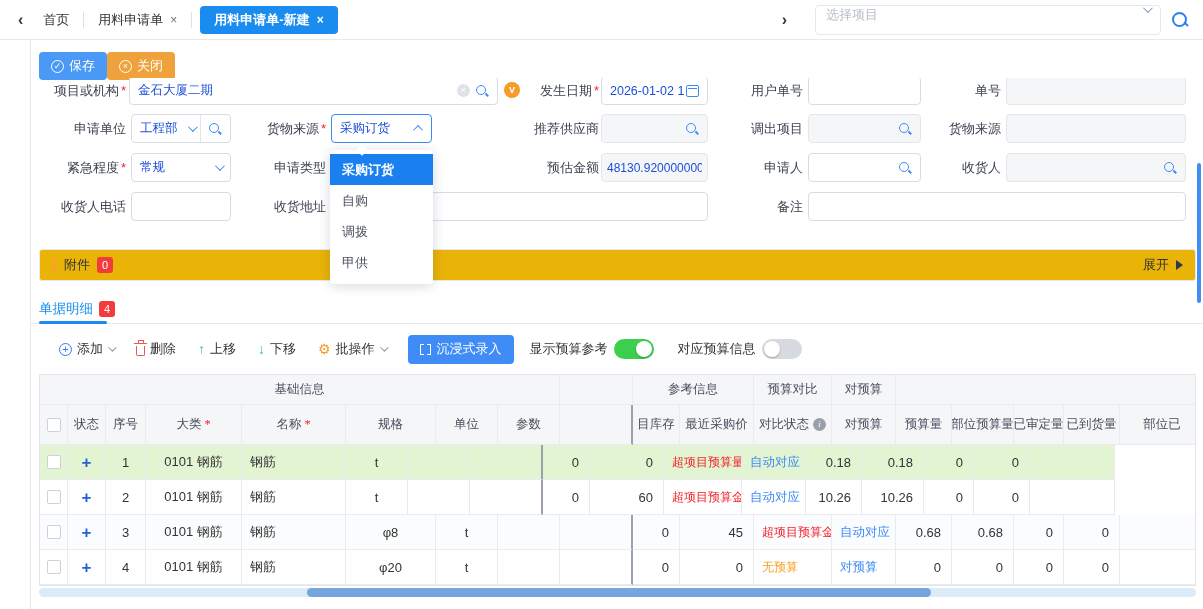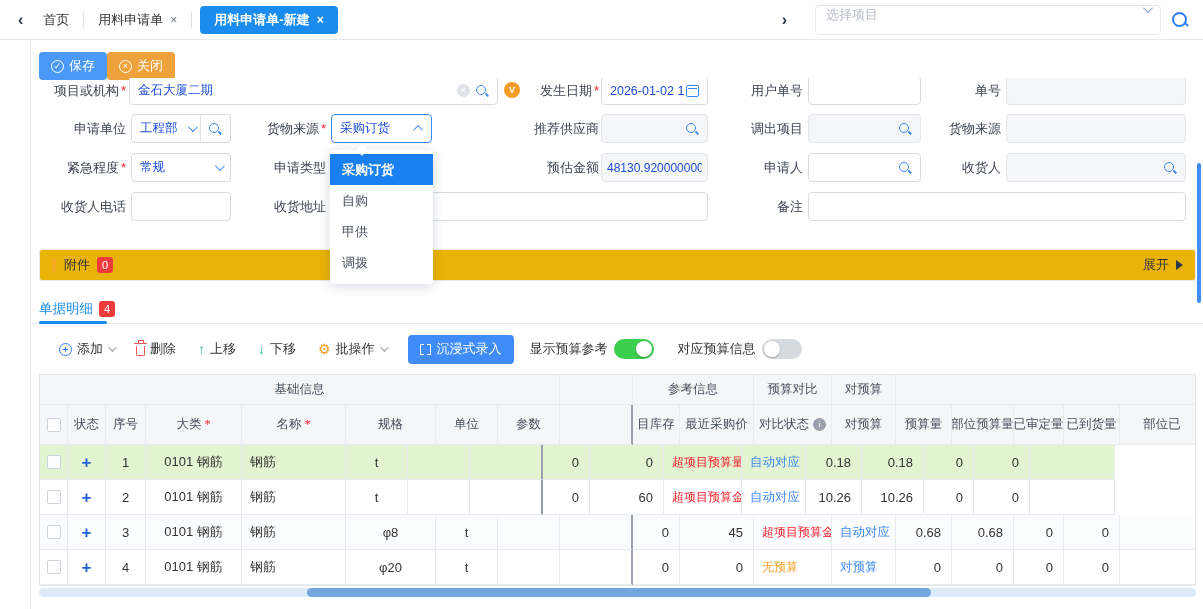--- a/index.html
+++ b/index.html
@@ -254,22 +254,22 @@
       <span class="f-label" style="left:682px;top:120px"><span>备注</span></span>
       <div class="f-input" style="left:777px;top:114px;width:378px">
           <span class="f-val"></span>
         </div>
     </div>
 
     <div class="dropdown">
       <div class="dd-list">
           <div class="dd-item selected">采购订货</div>
           <div class="dd-item">自购</div>
+          <div class="dd-item">调拨</div>
           <div class="dd-item">甲供</div>
-          <div class="dd-item">调拨</div>
         </div>
     </div>
 
     <div class="attach-bar">
       <span class="attach-pin"></span>
       <span>附件</span>
       <span class="badge">0</span>
       <span class="expand">
         <span>展开</span>
         <span class="tri-right"></span>

